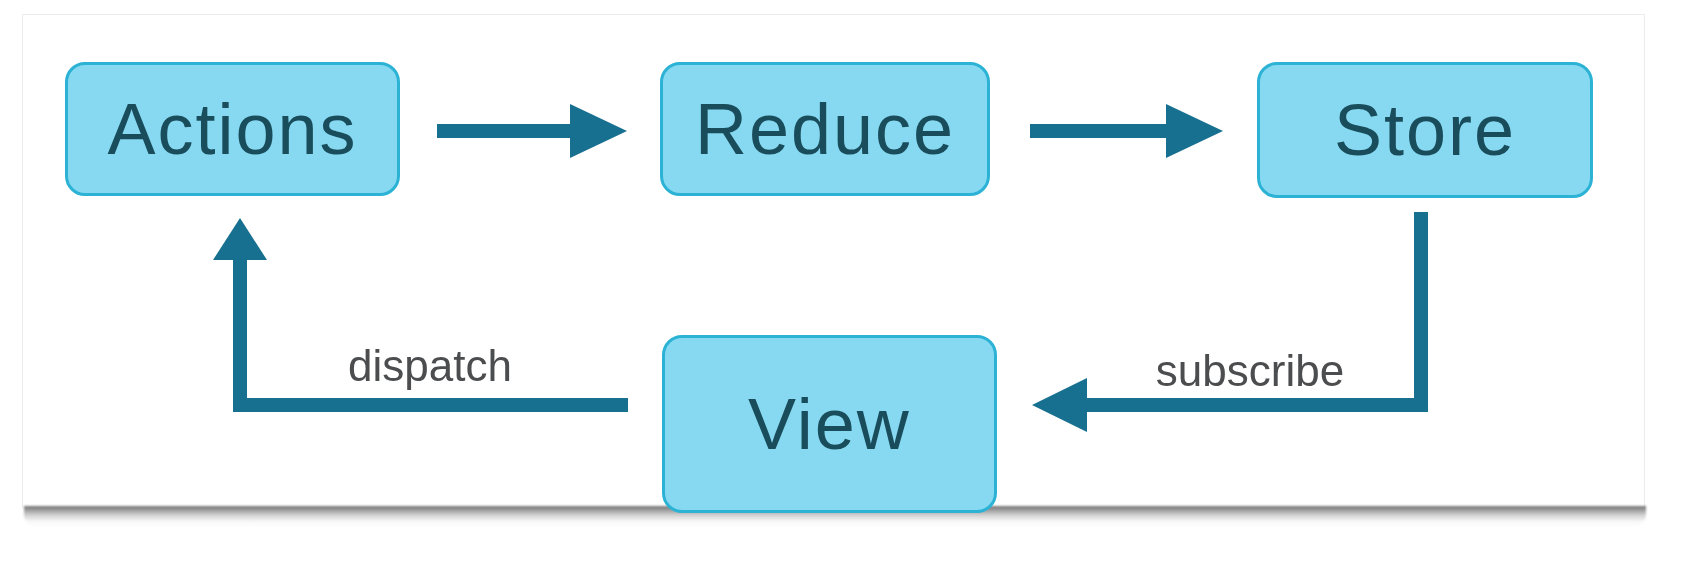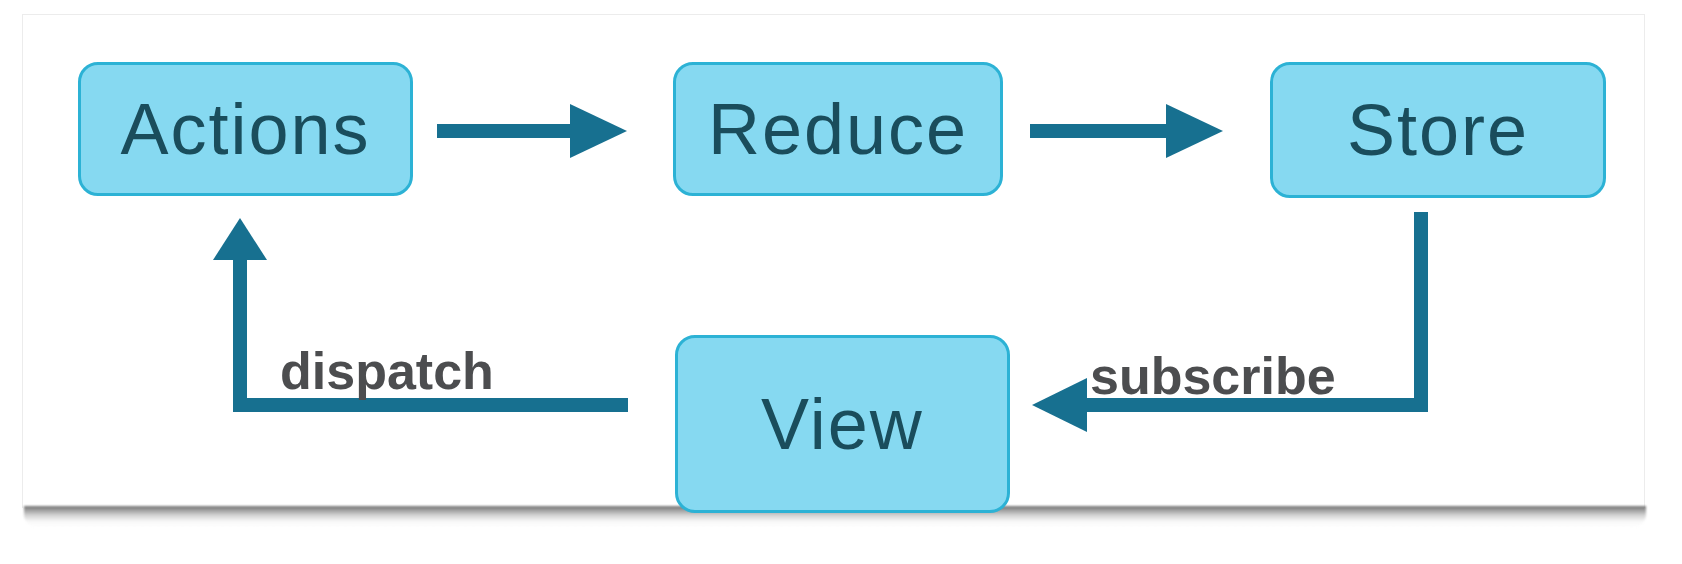--- a/index.html
+++ b/index.html
@@ -44,21 +44,20 @@
     background: var(--node_fill, #86d9f1);
     border: 3px solid var(--node_border, #2cb2d5);
     border-radius: 20px;
     color: var(--node_text, #1a4d5c);
     font-size: 72px;
     font-weight: 300;
     letter-spacing: 2px;
     display: flex;
     align-items: center;
     justify-content: center;
-    margin-left: 13px;
   }
   .node-actions { left: 65px;  top: 62px;  width: 335px; height: 134px; }
   .node-reduce  { left: 660px; top: 62px;  width: 330px; height: 134px; }
   .node-store   { left: 1257px; top: 62px; width: 336px; height: 136px; }
   .node-view    { left: 662px; top: 335px; width: 335px; height: 178px; }
 
   
   .seg { position: absolute; background: var(--arrow, #177090); }
   .head { position: absolute; width: 0; height: 0; }
   .head-right {
@@ -88,23 +87,23 @@
   .sub-h    { left: 1087px; top: 398px; width: 341px; height: 14px; }
   .sub-head { left: 1032px; top: 378px; }
   
   .dis-head { left: 213px; top: 218px; }
   .dis-v    { left: 233px; top: 258px; width: 14px; height: 154px; }
   .dis-h    { left: 233px; top: 398px; width: 395px; height: 14px; }
 
   .edge-label {
     position: absolute;
     color: var(--edge_label, #4c4d4f);
-    font-size: 52px;
-    font-weight: 700;
-    text-align: left;
+    font-size: 44px;
+    font-weight: 400;
+    text-align: center;
   }
   .label-dispatch  { left: 280px;  top: 341px; width: 300px; }
   .label-subscribe { left: 1090px; top: 346px; width: 320px; }
 </style>
 </head>
 <body>
 
 <div class="canvas">
 
   <div class="slide-card"></div>

